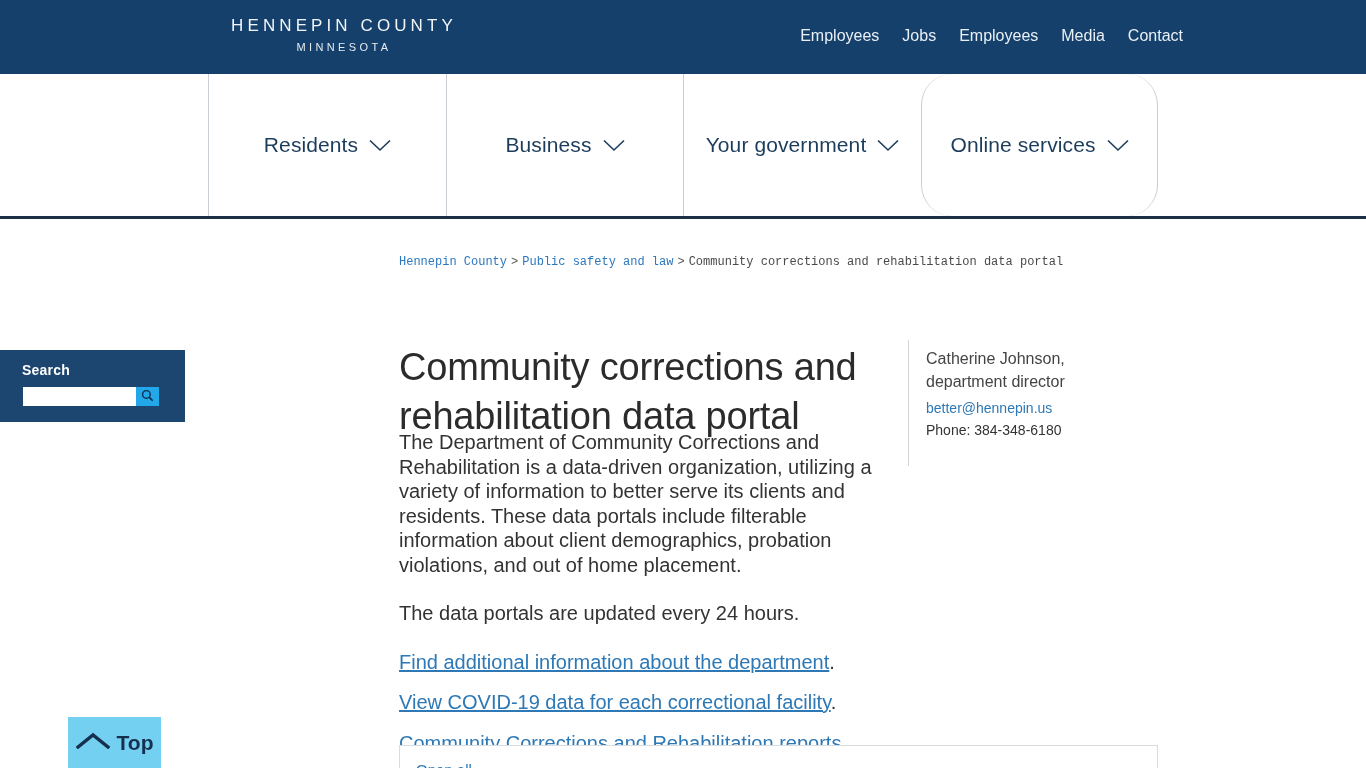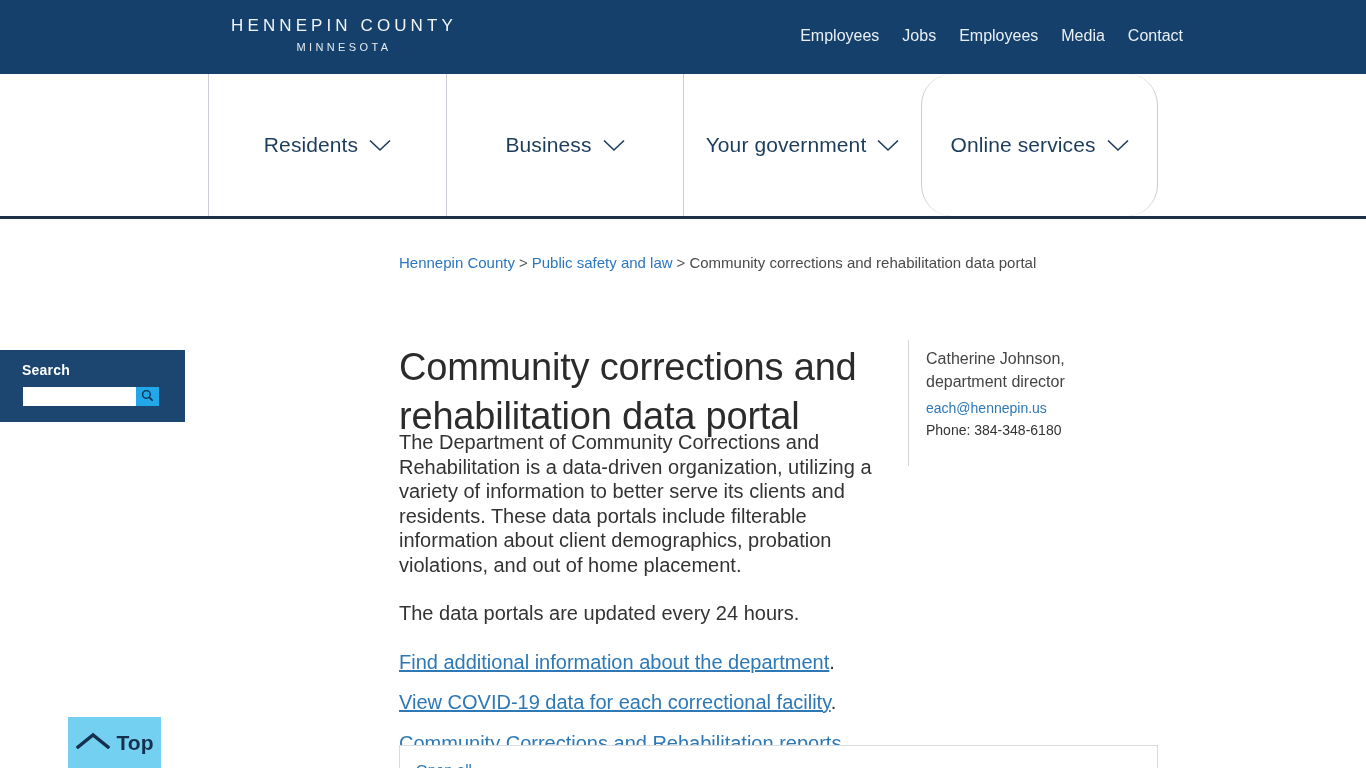--- a/index.html
+++ b/index.html
@@ -100,24 +100,25 @@
     display: inline-block;
     margin-left: 11px;
     vertical-align: 2px;
   }
   .chev svg { display: block; }
 
   
   #breadcrumb {
     position: absolute;
     left: 399px; top: 254px;
-    font-size: 15px;
+    font-size: 12px;
     line-height: 17px;
     color: #4a4a4a;
     white-space: nowrap;
+    font-family: Liberation Mono, monospace;
   }
   #breadcrumb a {
     color: #2b77bf;
     text-decoration: none;
   }
   #breadcrumb .sep { color: #555; margin: 0 4px; }
   #breadcrumb .current { color: #4a4a4a; }
 
   
   #page-title {
@@ -327,21 +328,21 @@
 <div id="body-col">
   <p>The Department of Community Corrections and Rehabilitation is a data-driven organization, utilizing a variety of information to better serve its clients and residents. These data portals include filterable information about client demographics, probation violations, and out of home placement.</p>
   <p>The data portals are updated every 24 hours.</p>
   <p class="link-para"><a href="#">Find additional information about the department</a><span>.</span></p>
   <p class="link-para"><a href="#">View COVID-19 data for each correctional facility</a><span>.</span></p>
   <p class="link-para"><a href="#">Community Corrections and Rehabilitation reports</a><span>.</span></p>
 </div>
 
 <aside id="contact-rail">
   <div id="contact-name">Catherine Johnson, department director</div>
-  <a id="contact-email" href="#">each@hennepin.us</a>
+  <a id="contact-email" href="#">better@hennepin.us</a>
   <div id="contact-phone">Phone: 384-348-6180</div>
 </aside>
 
 <div id="search-widget">
   <span id="search-label">Search</span>
 </div>
 <div id="search-row">
   <input id="search-input" type="text" placeholder="" style="">
   <button id="search-btn">
     <span>

